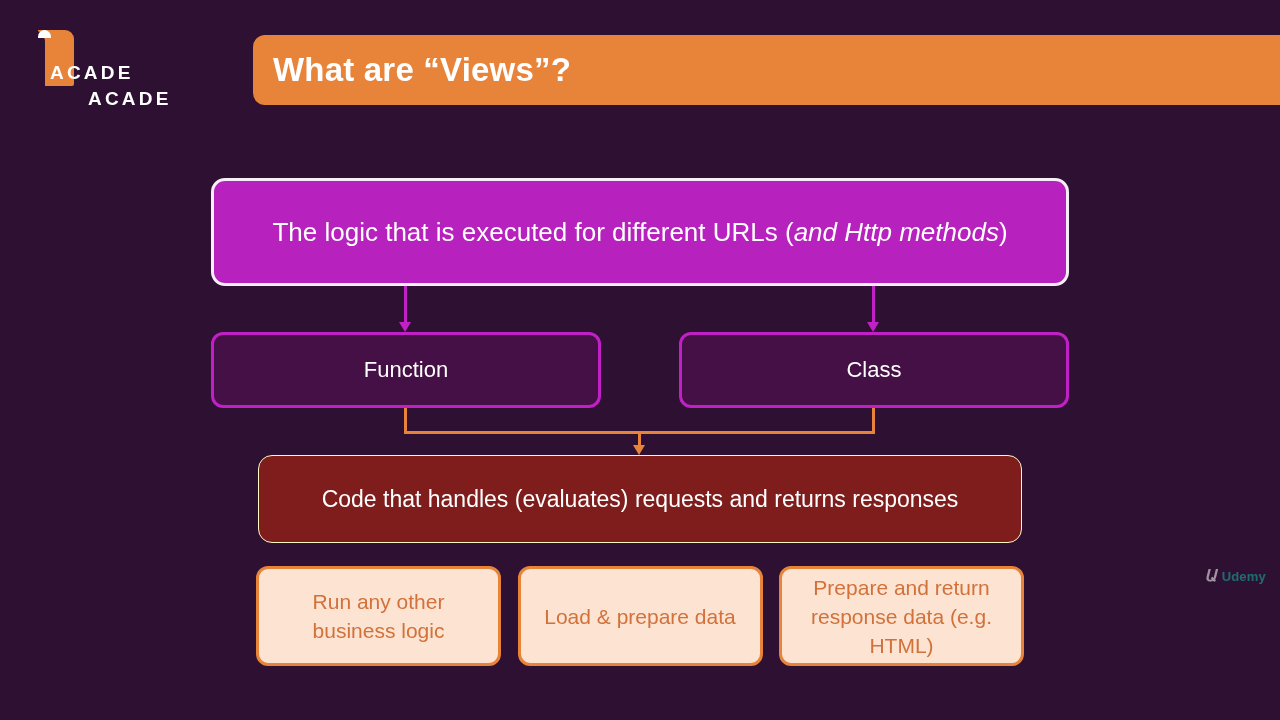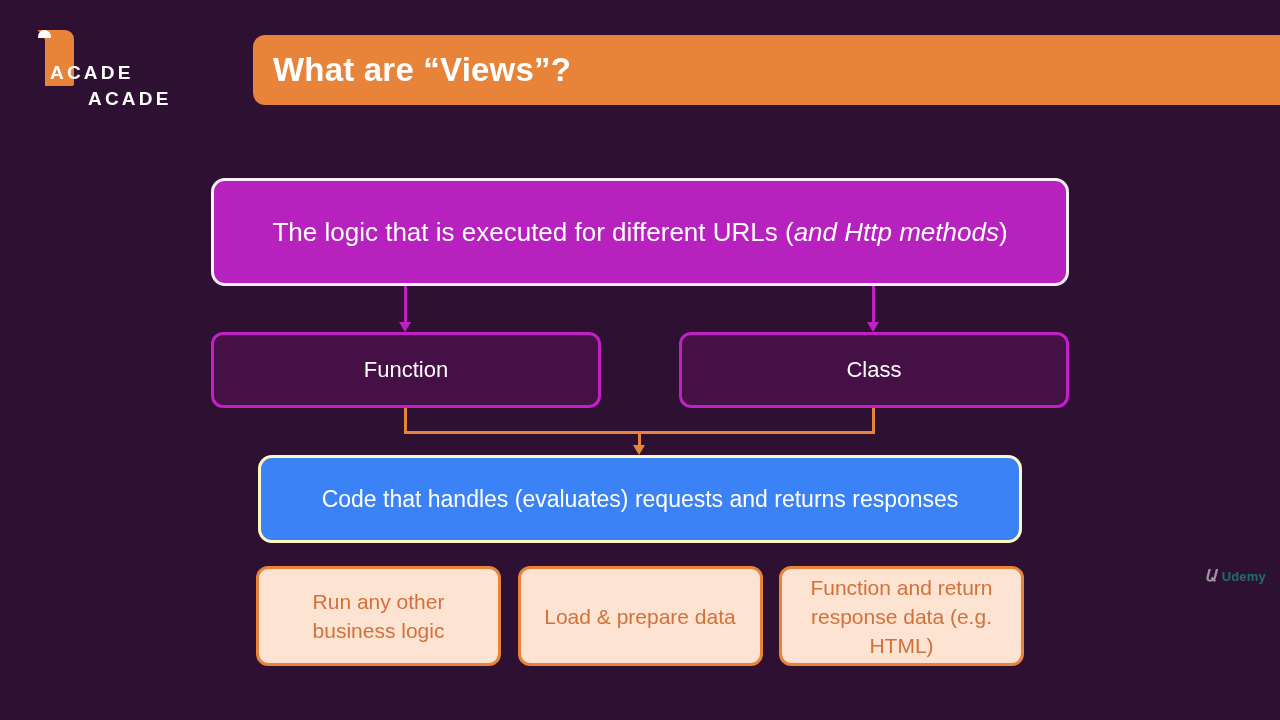--- a/index.html
+++ b/index.html
@@ -136,22 +136,22 @@
     font-size: 22px;
   }
   .box-func { left: 211px; }
   .box-class { left: 679px; }
 
   .box-orange {
     left: 258px;
     top: 455px;
     width: 764px;
     height: 88px;
-    background: #3b82f6;
-    border: 3px solid #fef9c3;
+    background: #7f1d1d;
+    border: 1px solid #fef9c3;
     border-radius: 14px;
   }
   .box-orange .label {
     color: #ffffff;
     font-size: 23px;
   }
 
   
   .cards {
     position: absolute;
@@ -307,21 +307,21 @@
   </div>
 
   <div class="cards">
     <div class="card">
       <div class="label">Run any other business logic</div>
     </div>
     <div class="card">
       <div class="label">Load &amp; prepare data</div>
     </div>
     <div class="card">
-      <div class="label">Function and return response data (e.g. HTML)</div>
+      <div class="label">Prepare and return response data (e.g. HTML)</div>
     </div>
   </div>
 
   <div class="watermark">
     <span class="wm-glyph">Ա</span>
     <span class="wm-text">Udemy</span>
   </div>
 
 </div>
 

